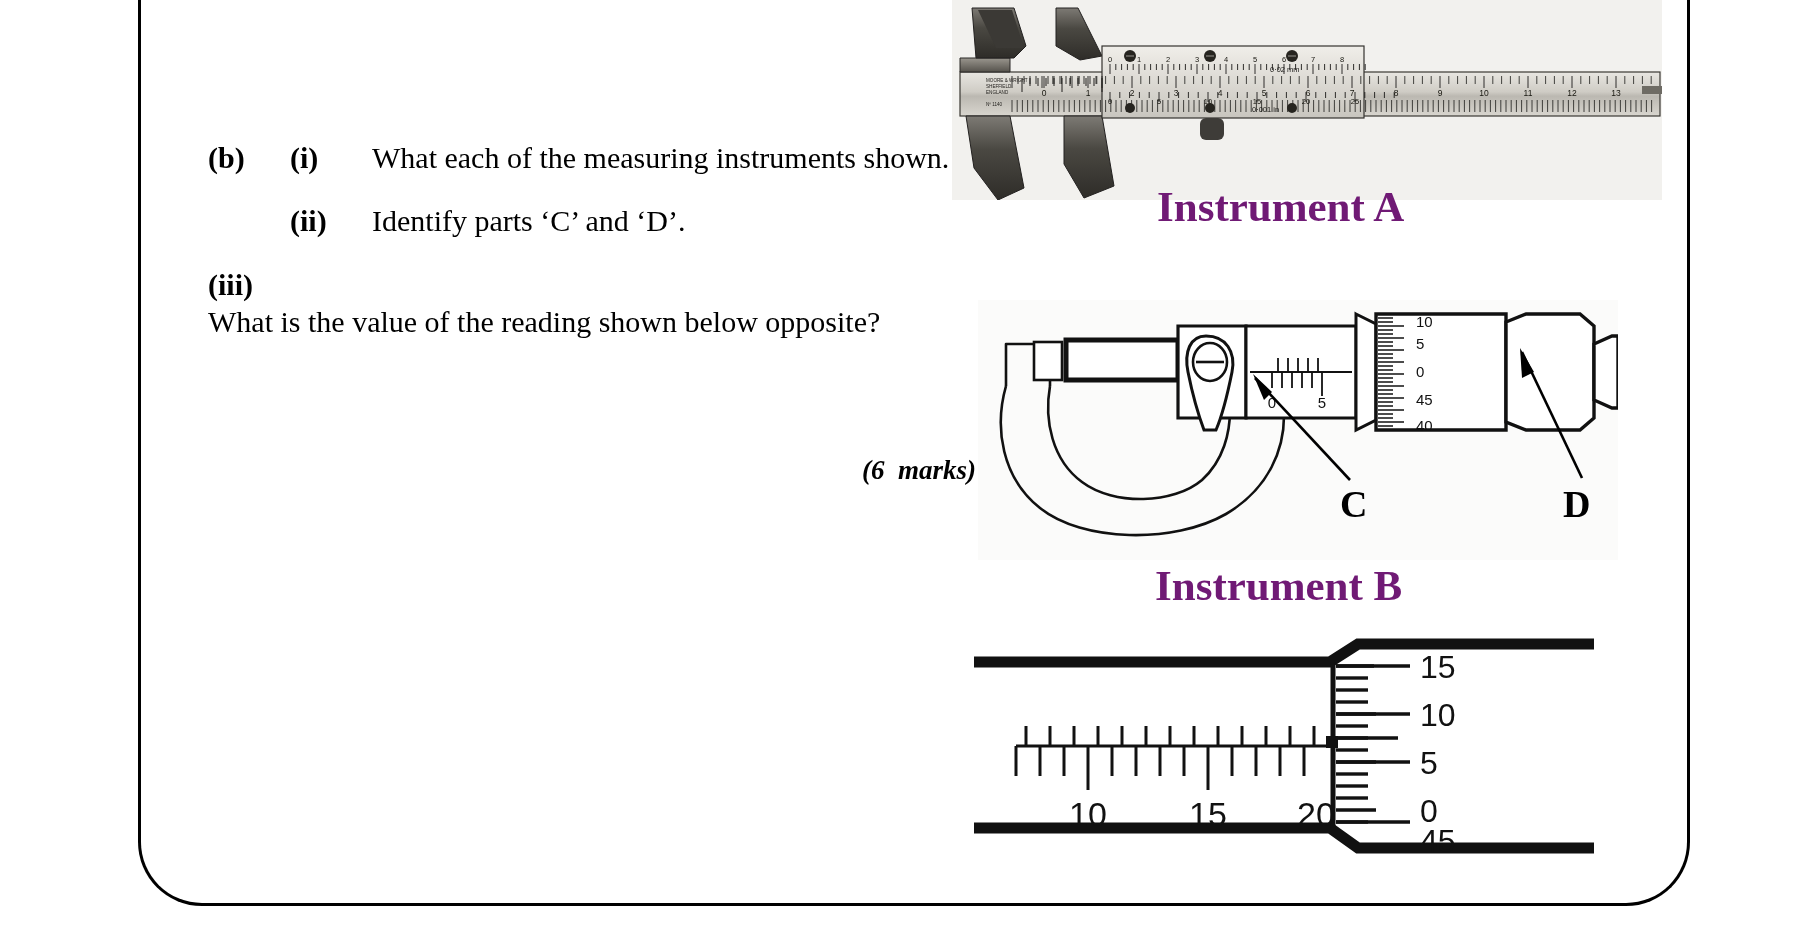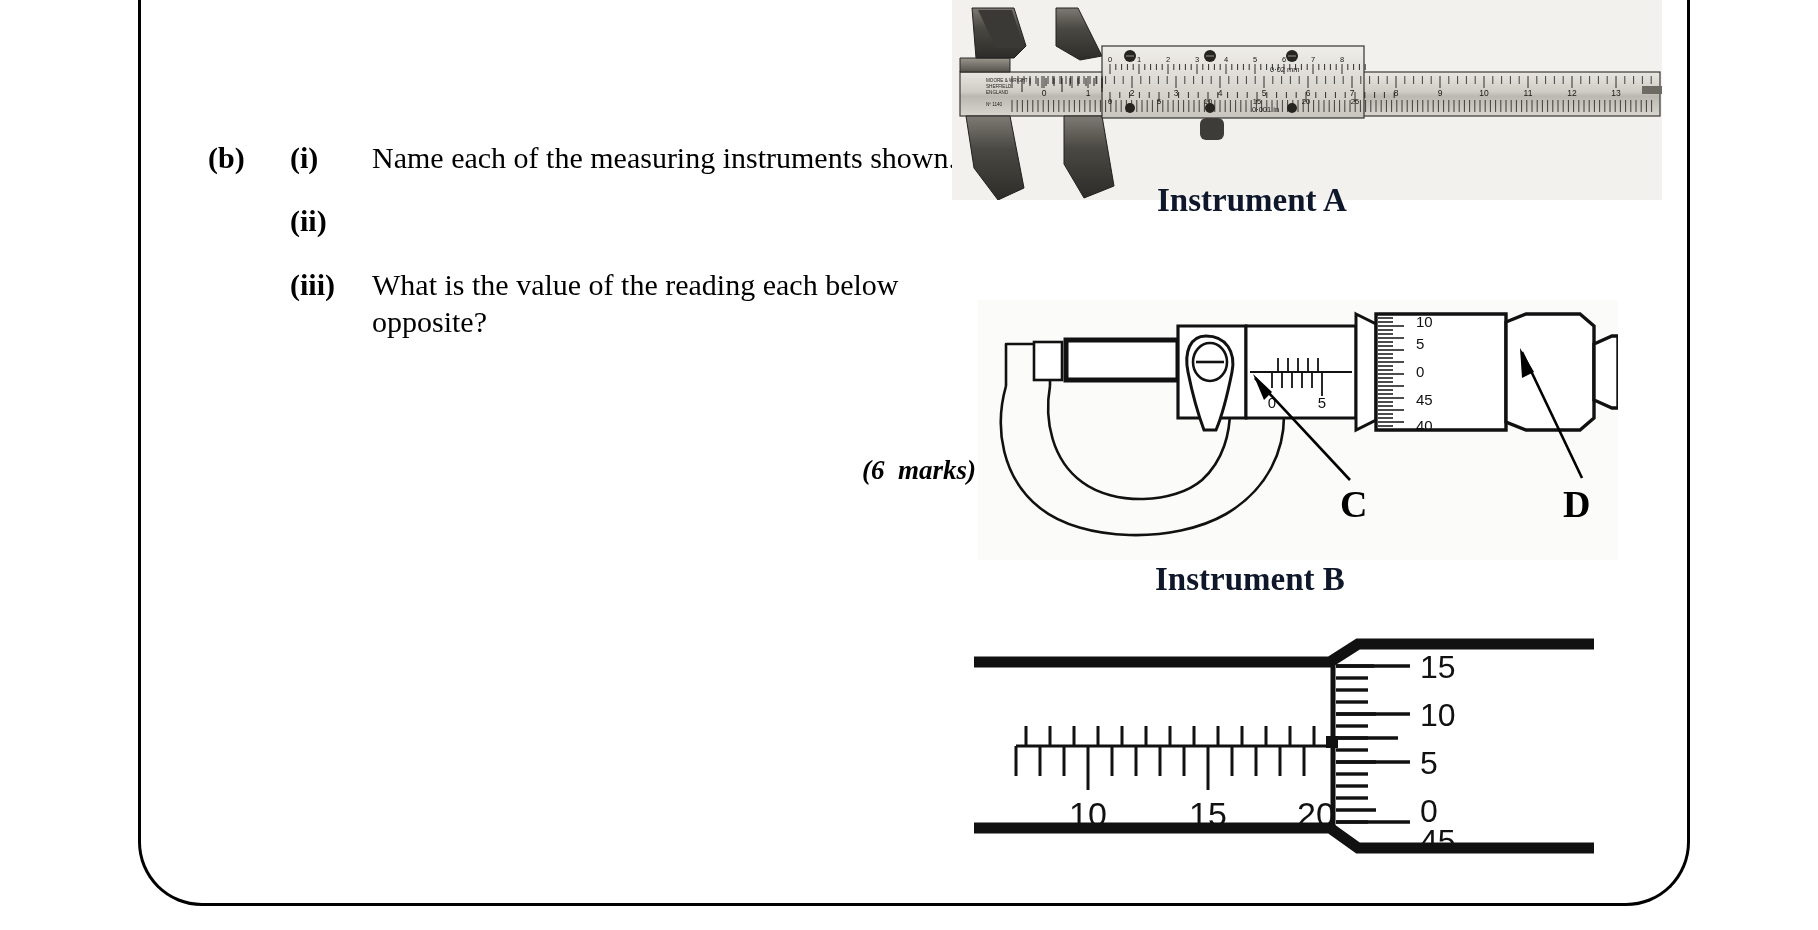--- a/index.html
+++ b/index.html
@@ -68,22 +68,22 @@
     font-style: italic;
     font-size: 27px;
     white-space: pre;
     font-weight: bold;
   }
 
   
   .caption {
     position: absolute;
     font-weight: bold;
-    font-size: 33px;
-    color: #0f172a;
+    font-size: 43px;
+    color: #701a75;
     white-space: nowrap;
   }
   #caption-a { left: 1157px; top: 182px; }
   #caption-b { left: 1155px; top: 561px; }
 
   .part-letter {
     position: absolute;
     font-weight: bold;
     font-size: 38px;
     color: #000;
@@ -121,32 +121,33 @@
 </head>
 <body>
 
 <div id="page-frame"></div>
 
 <div id="question-block">
 
   <div class="q-row">
     <div class="q-label-outer">(b)</div>
     <div class="q-label-roman">(i)</div>
-    <div class="q-text"><span>Name </span><b>each</b><span> of the measuring instruments shown.</span></div>
+    <div class="q-text"><span>What </span><b>each</b><span> of the measuring instruments shown.</span></div>
   </div>
 
   <div class="q-row" style="margin-top:16px;">
     <div class="q-label-outer"></div>
     <div class="q-label-roman">(ii)</div>
+    <div class="q-text">Identify parts ‘C’ and ‘D’.</div>
   </div>
 
-  <div class="q-row" style="margin-top:28px;">
+  <div class="q-row" style="margin-top:28px;flex-direction:column;">
     <div class="q-label-outer"></div>
     <div class="q-label-roman">(iii)</div>
-    <div class="q-text">What is the value of the reading each below opposite?</div>
+    <div class="q-text">What is the value of the reading shown below opposite?</div>
   </div>
 
 </div>
 
 <div class="marks">(6  marks)</div>
 
 <div class="figure" id="fig-caliper">
   <svg width="710" height="200" viewBox="0 0 710 200">
     <defs>
       <linearGradient id="metal" x1="0" y1="0" x2="0" y2="1">

